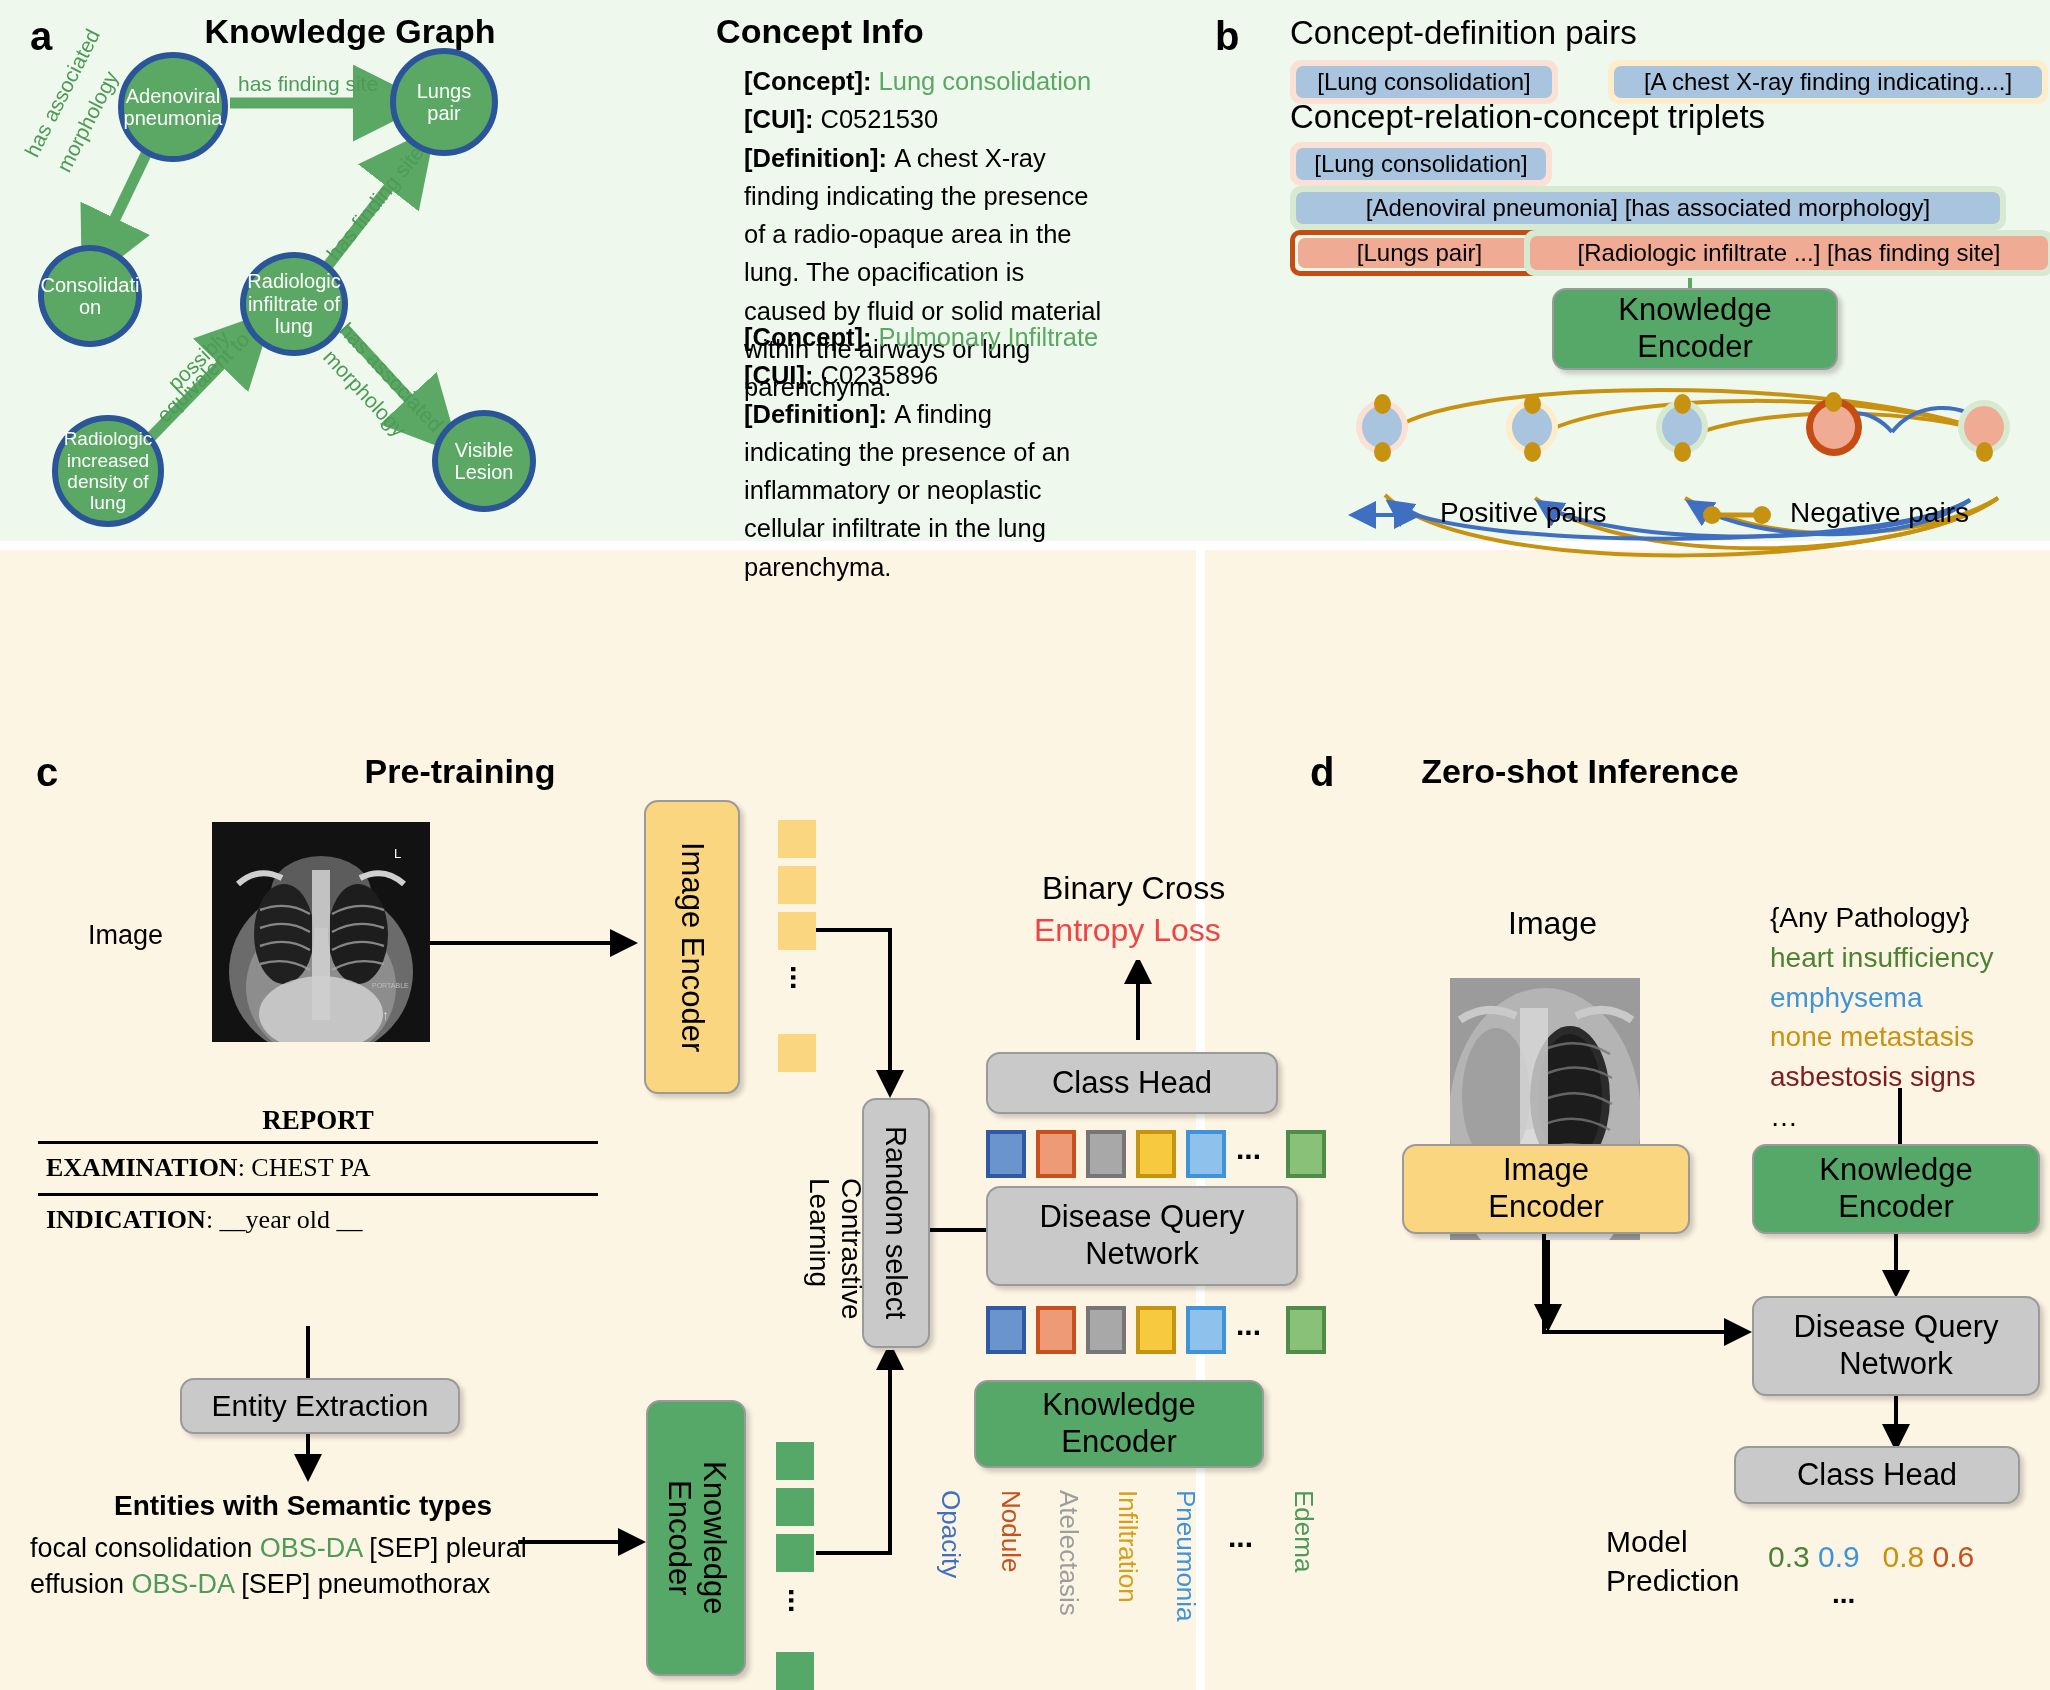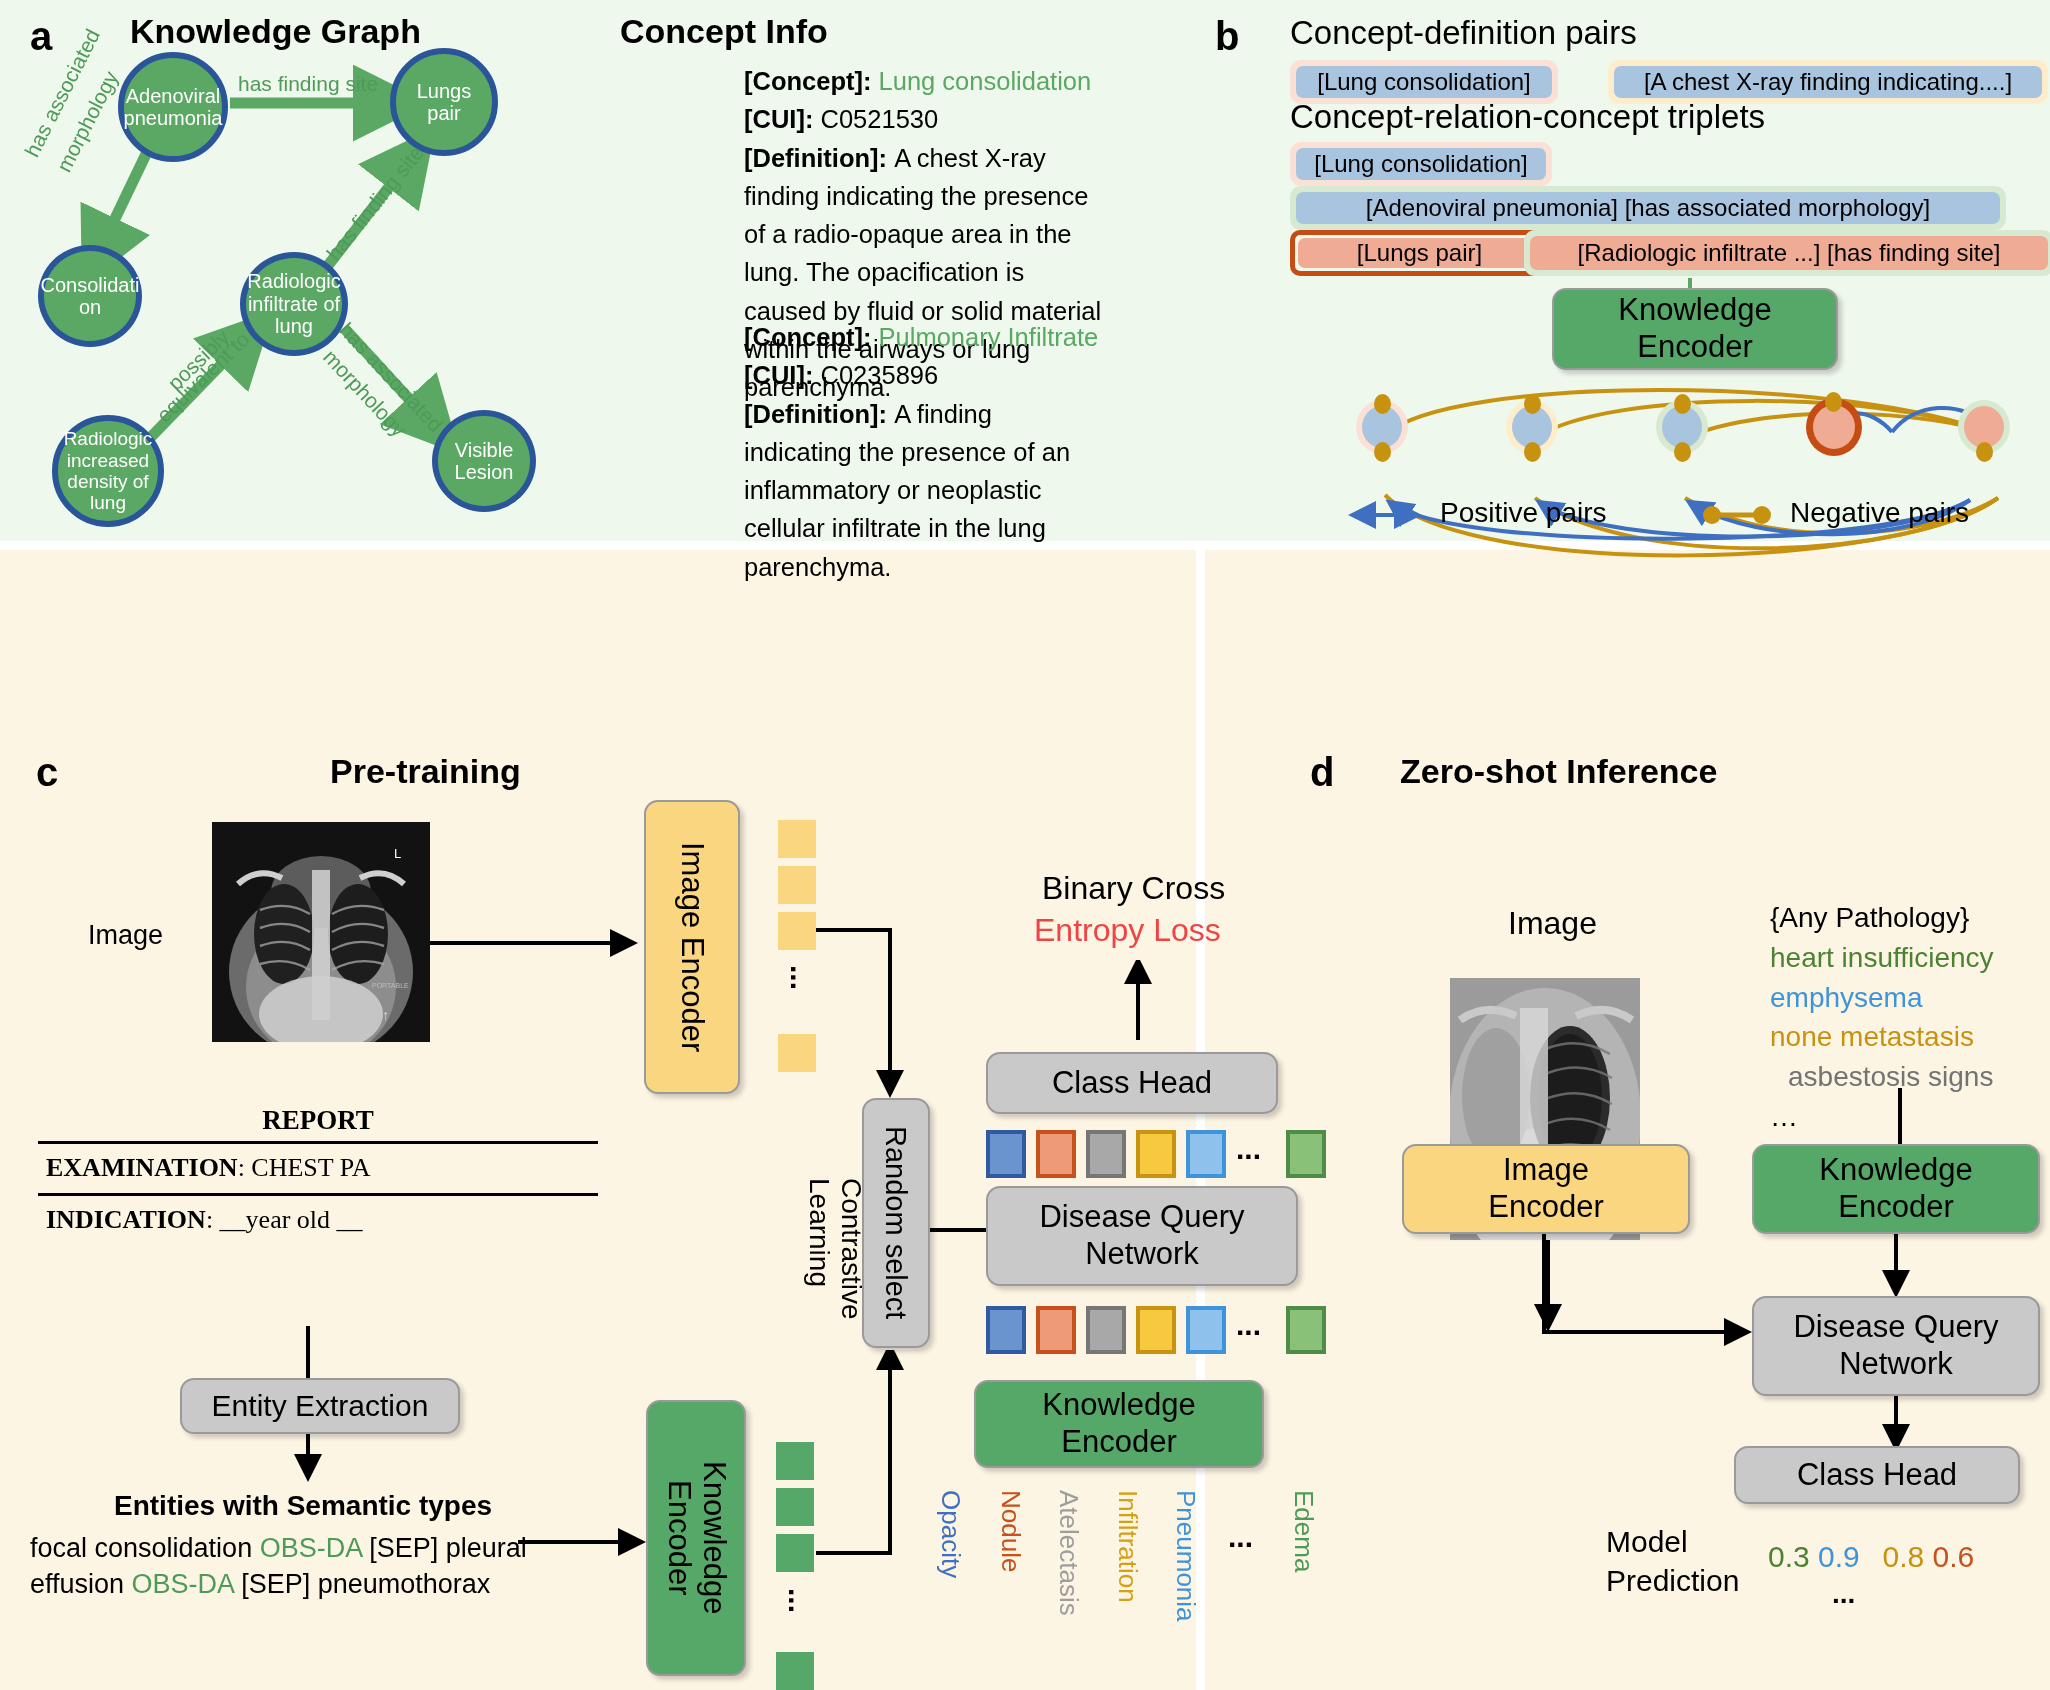--- a/index.html
+++ b/index.html
@@ -7,21 +7,21 @@
   #root{position:relative;width:2050px;height:1690px;overflow:hidden;background:#fff;}
 
   
   .panel-ab{position:absolute;left:0;top:0;width:2050px;height:546px;background:#eff8ec;}
   .panel-cd{position:absolute;left:0;top:546px;width:2050px;height:1144px;background:#fdf5e4;}
   .divider-v{position:absolute;background:#ffffff;}
 
   
   .abs{position:absolute;}
   .panel-letter{font-weight:bold;font-size:40px;color:#000;}
-  .panel-title{font-weight:bold;font-size:34px;color:#000;}
+  .panel-title{font-weight:bold;font-size:34px;color:#000;text-align:center;}
   .sub-title{font-size:33px;color:#000;}
 
   
   .kg-node{position:absolute;border-radius:50%;background:#5aa863;border:6px solid #2a5699;
            display:flex;align-items:center;justify-content:center;text-align:center;
            color:#fff;font-size:20px;line-height:1.12;box-sizing:border-box;padding:4px;}
   .kg-label{position:absolute;color:#4e9a58;font-size:21px;white-space:nowrap;line-height:1.15;}
 
   
   .concept-block{position:absolute;font-size:25.5px;line-height:1.5;color:#000;width:360px;}
@@ -503,21 +503,21 @@
       <path d="M10,42 Q36,24 66,38" stroke="#c9c9c9" stroke-width="8" fill="none"></path>
       <path d="M182,42 Q156,24 126,38" stroke="#c9c9c9" stroke-width="8" fill="none"></path>
     </svg>
   </div>
 
   <div class="path-list" style="left:1770px;top:898px;">
     <div style="color:#000;">{Any Pathology}</div>
     <div style="color:#4e8233;">heart insufficiency</div>
     <div style="color:#3f93d8;">emphysema</div>
     <div style="color:#c89211;">none metastasis</div>
-    <div style="color:#737373;margin-left:18px;">asbestosis signs</div>
+    <div style="color:#7f1d1d;">asbestosis signs</div>
     <div style="color:#000;">…</div>
   </div>
 
   <svg class="abs" width="40" height="96" style="left:1528px;top:1240px;">
     <defs>
         <marker id="bk8" markerWidth="7" markerHeight="7" refX="5" refY="3.5" orient="auto">
           <path d="M0,0 L7,3.5 L0,7 z" fill="#000"></path>
         </marker>
       </defs>
     <line x1="20" y1="0" x2="20" y2="84" stroke="#000" stroke-width="4" marker-end="url(#bk8)"></line>

